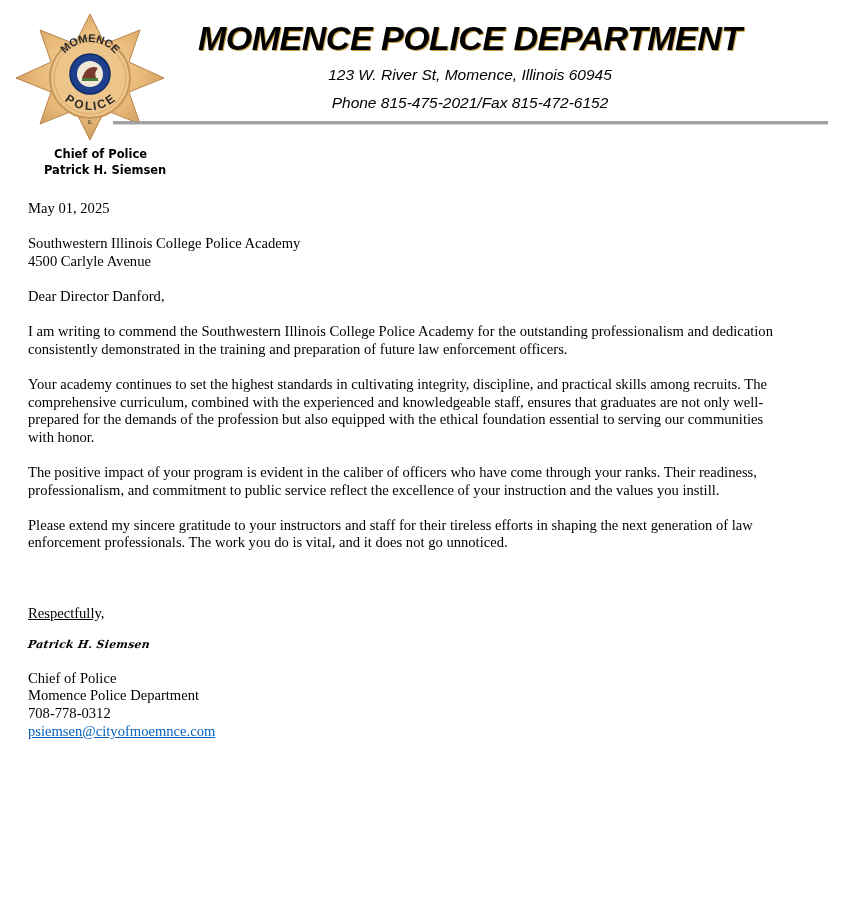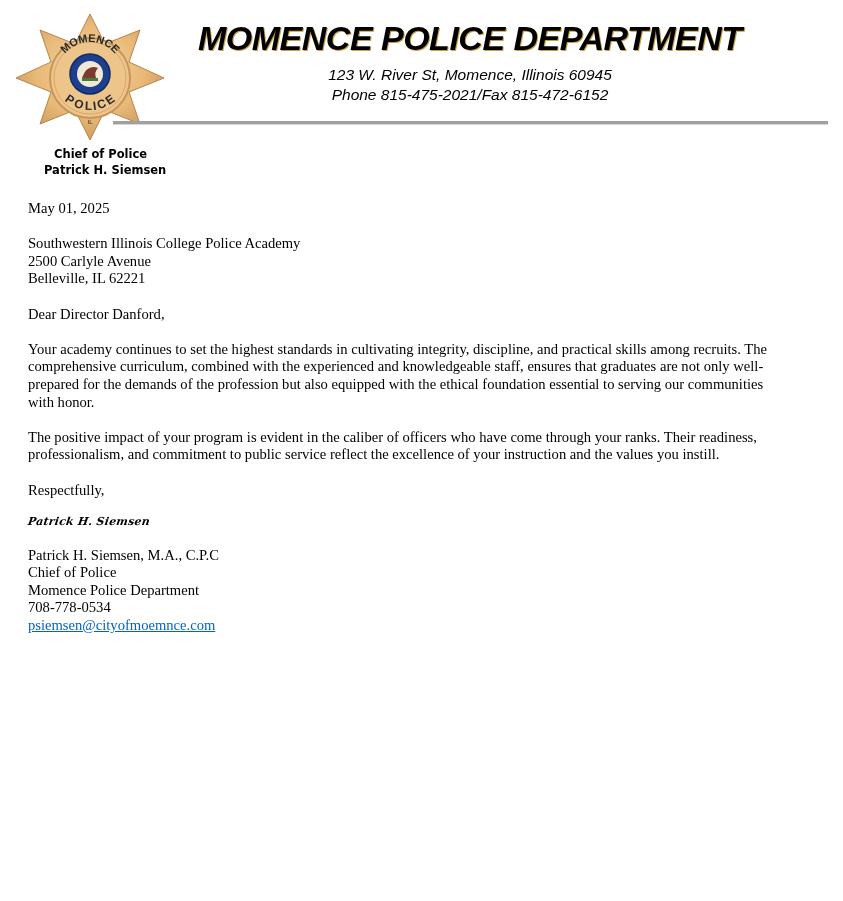--- a/index.html
+++ b/index.html
@@ -10,41 +10,41 @@
     font-family: "Liberation Sans", sans-serif; font-weight: bold; font-style: italic;
     font-size: 34px; letter-spacing: -0.5px; line-height: 44px; white-space: nowrap;
     text-shadow: 1px 1px 0 #c8a040;
   }
   .org-line {
     position: absolute; left: 200px; width: 540px; text-align: center;
     font-family: "Liberation Sans", sans-serif; font-style: italic; font-size: 15.5px;
     line-height: 22px; white-space: nowrap;
   }
   .org-address { top: 56px; margin-top: 8px; }
-  .org-phone { top: 84px; }
+  .org-phone { top: 92px; }
   .divider { position: absolute; left: 113px; top: 121px; width: 715px; height: 3px; background: #a0a0a0; border-bottom: 1px solid #d6d6d6; }
 
   .chief-block {
     position: absolute; left: 44px; top: 146px;
     font-family: "DejaVu Sans", sans-serif; font-weight: bold; font-size: 11.5px; line-height: 16px;
   }
   .chief-block div { white-space: nowrap; }
   .chief-title { padding-left: 10px; }
 
   .letter {
     position: absolute; left: 28px; top: 200px; width: 760px;
     font-family: "Liberation Serif", serif; font-size: 14.6px; line-height: 17.6px;
   }
   .letter p { margin: 0; }
   .date { margin-bottom: 17.6px !important; }
   .recipient { margin-bottom: 17.6px !important; }
   .salutation { margin-bottom: 17.6px !important; }
   .para { margin-bottom: 17.6px !important; }
   .para-last { margin-bottom: 52.8px !important; }
-  .closing { margin-bottom: 14px !important; }
+  .closing { margin-bottom: 14px !important; text-decoration: underline; }
   .signature {
     font-family: "DejaVu Serif", serif; font-weight: bold; font-style: italic; font-size: 11px;
     letter-spacing: 0.2px; margin-bottom: 16px !important; transform: skewX(-8deg); transform-origin: left;
   }
   .sig-block div { white-space: nowrap; }
   .email { color: #0563c1; text-decoration: underline; cursor: pointer; }
 </style>
 </head>
 <body>
 
@@ -83,32 +83,32 @@
 <div class="chief-block">
   <div class="chief-title">Chief of Police</div>
   <div>Patrick H. Siemsen</div>
 </div>
 
 <div class="letter">
   <p class="date">May 01, 2025</p>
 
   <div class="recipient">
     <p>Southwestern Illinois College Police Academy</p>
-    <p>2500 Carlyle Avenue</p>
-    <p>Belleville, IL 62221</p>
+    <p>4500 Carlyle Avenue</p>
   </div>
 
   <p class="salutation">Dear Director Danford,</p>
 
+  <p class="para">I am writing to commend the Southwestern Illinois College Police Academy for the outstanding professionalism and dedication consistently demonstrated in the training and preparation of future law enforcement officers.</p>
   <p class="para">Your academy continues to set the highest standards in cultivating integrity, discipline, and practical skills among recruits. The comprehensive curriculum, combined with the experienced and knowledgeable staff, ensures that graduates are not only well-prepared for the demands of the profession but also equipped with the ethical foundation essential to serving our communities with honor.</p>
   <p class="para" style="white-space: pre-wrap;">The positive impact of your program is evident in the caliber of officers who have come through your ranks. Their readiness, professionalism, and commitment to public service reflect the excellence of your instruction and the values you instill.</p>
+  <p class="para-last">Please extend my sincere gratitude to your instructors and staff for their tireless efforts in shaping the next generation of law enforcement professionals. The work you do is vital, and it does not go unnoticed.</p>
 
   <p class="closing">Respectfully,</p>
   <p class="signature">Patrick H. Siemsen</p>
 
   <div class="sig-block">
-    <div>Patrick H. Siemsen, M.A., C.P.C</div>
     <div>Chief of Police</div>
     <div>Momence Police Department</div>
-    <div>708-778-0534</div>
+    <div>708-778-0312</div>
     <div><a class="email">psiemsen@cityofmoemnce.com</a></div>
   </div>
 </div>
 
 </body></html>

